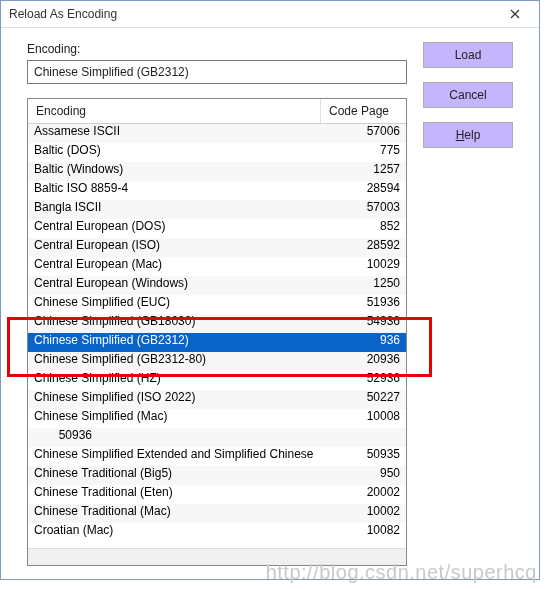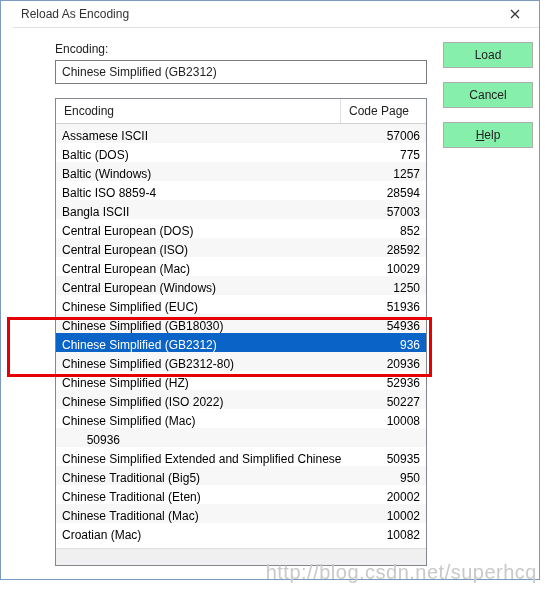--- a/index.html
+++ b/index.html
@@ -1,36 +1,36 @@
 <!DOCTYPE html>
 <html><head>
 <meta charset="utf-8">
 <style>
   * { box-sizing: border-box; font-family: "Segoe UI", Tahoma, sans-serif; font-size: 12px; }
   body { margin: 0; background: #fff; width: 545px; height: 590px; position: relative; overflow: hidden; }
   .dialog { position: absolute; left: 0; top: 0; width: 540px; height: 580px; border: 1px solid #7a9abf; background: #fff; }
-  .titlebar { height: 27px; display: flex; align-items: center; padding: 0 4px 0 8px; border-bottom: 1px solid #e0e0e0; margin-left: 12px; }
+  .titlebar { height: 27px; display: flex; align-items: center; padding: 0 4px 0 8px; border-bottom: 1px solid #e0e0e0; }
   .title { flex: 1; color: #333; }
   .close-btn { width: 40px; height: 22px; display: flex; align-items: center; justify-content: center; color: #555; cursor: pointer; }
   .close-btn svg { width: 10px; height: 10px; }
-  .body { padding: 14px 6px; display: flex; gap: 16px; margin-left: 48px; }
+  .body { padding: 14px 26px; display: flex; gap: 16px; }
   .left { flex: 1; }
   .right { width: 90px; display: flex; flex-direction: column; gap: 14px; }
-  .btn { height: 26px; border: 1px solid #adadad; background: #86efac; display: flex; align-items: center; justify-content: center; cursor: pointer; color: #222; }
+  .btn { height: 26px; border: 1px solid #adadad; background: #c4b5fd; display: flex; align-items: center; justify-content: center; cursor: pointer; color: #222; }
   .btn u { text-decoration: underline; }
   .label { color: #222; margin-bottom: 4px; display: block; }
   .input { width: 100%; height: 24px; border: 1px solid #7a7a7a; padding: 2px 6px; color: #222; }
   .grid-wrap { border: 1px solid #828790; margin-top: 14px; height: 468px; display: flex; flex-direction: column; }
   .grid-head { display: flex; border-bottom: 1px solid #d0d0d0; background: #fff; }
   .gh { padding: 5px 8px; border-right: 1px solid #e0e0e0; color: #222; }
   .gh.col-enc { flex: 1; }
   .gh.col-cp { width: 85px; border-right: none; }
   .grid-body-wrap { flex: 1; overflow: hidden; position: relative; }
   .grid-body { height: 100%; overflow-y: scroll; overflow-x: hidden; }
-  .row { display: flex; align-items: flex-end; height: 19px; }
+  .row { display: flex; align-items: flex-start; height: 19px; }
   .row:nth-child(odd) { background: #f7f7f7; }
   .row:nth-child(even) { background: #ffffff; }
   .row.selected { background: #0a63c6 !important; color: #fff; }
   .cell.col-enc { flex: 1; padding: 0 6px; white-space: nowrap; overflow: hidden; }
   .cell.col-cp { width: 70px; text-align: right; padding: 0 6px; }
   .hscroll { height: 17px; background: #f0f0f0; border-top: 1px solid #dedede; }
   .highlight-box { position: absolute; border: 3px solid #e60000; pointer-events: none; }
   .watermark { position: absolute; bottom: 6px; right: 8px; color: #c9c9c9; font-size: 20px; font-family: Arial, sans-serif; letter-spacing: .5px; }
   .grid-body::-webkit-scrollbar { width: 17px; }
   .grid-body::-webkit-scrollbar-track { background: #f0f0f0; }

